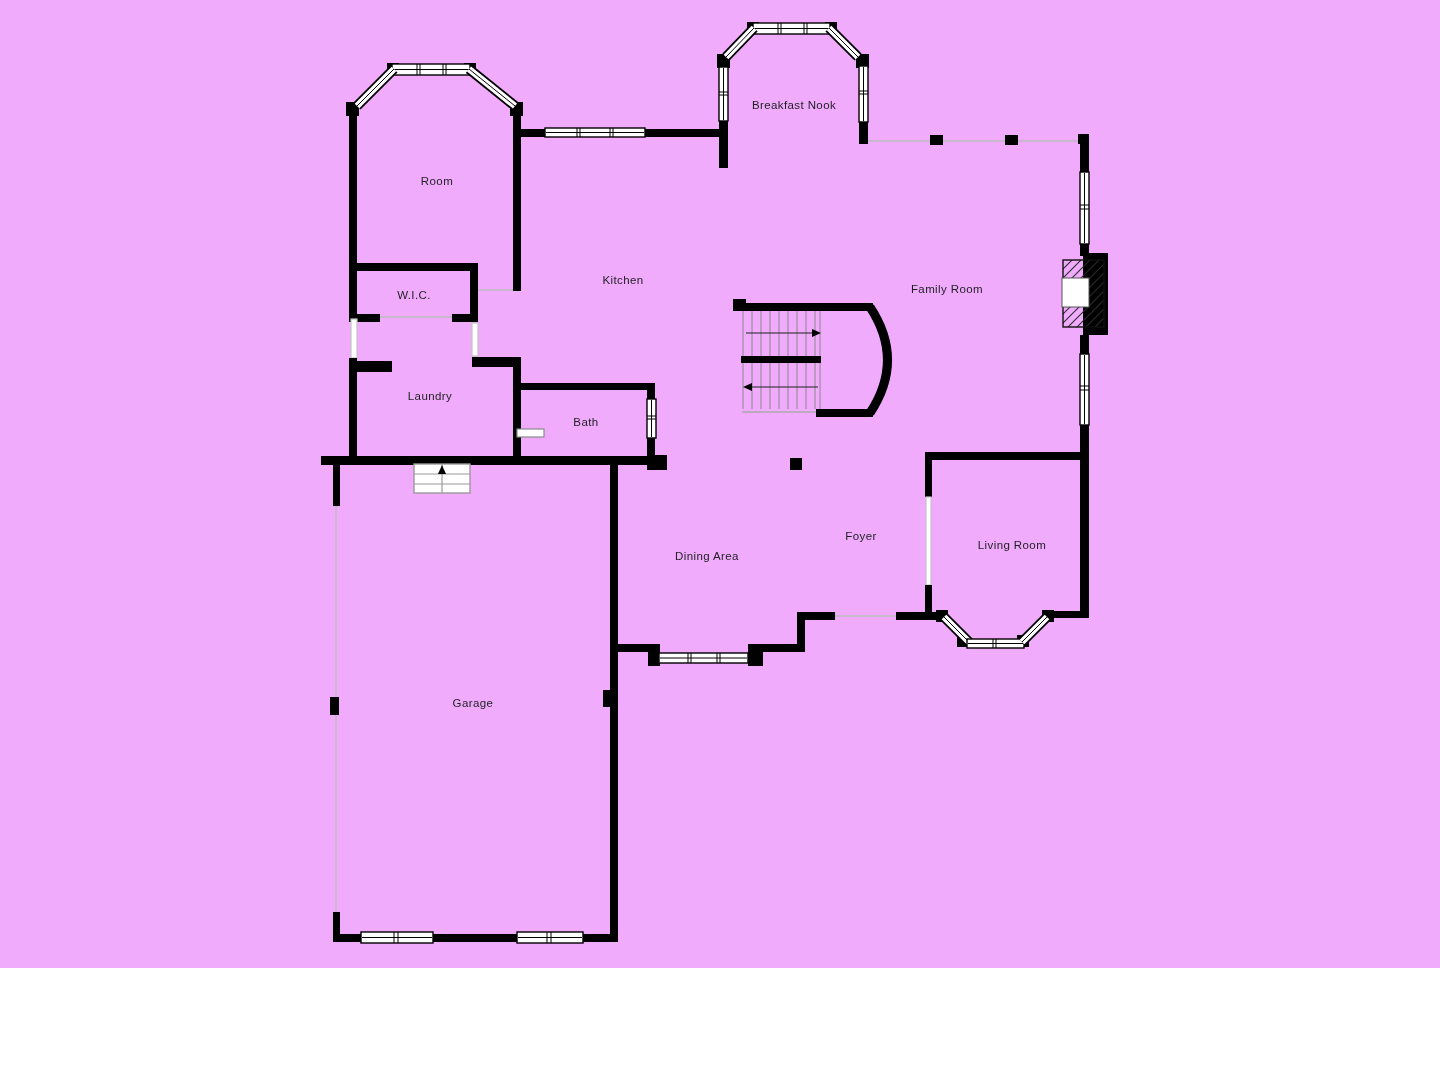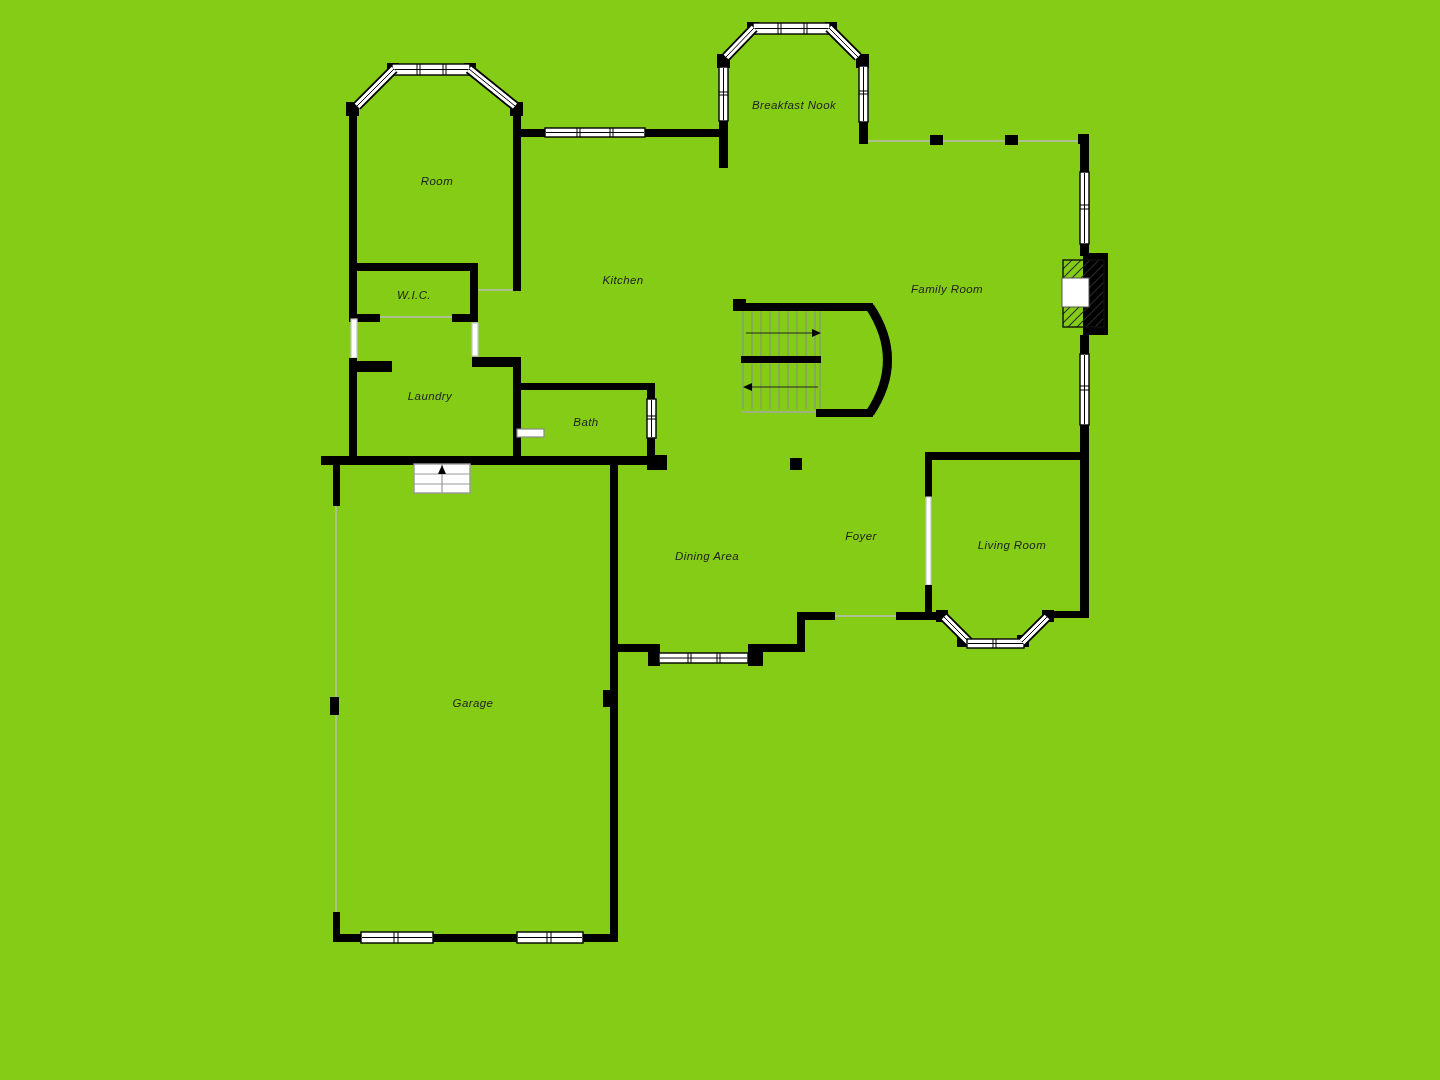--- a/index.html
+++ b/index.html
@@ -1,17 +1,17 @@
 <!DOCTYPE html>
 <html><head>
 <meta charset="utf-8">
 <style>
   html,body{margin:0;padding:0;background:#ffffff;}
-  #stage{position:relative;width:1440px;height:1080px;background:#84cc16;overflow:hidden;
-         font-family:"Liberation Sans","DejaVu Sans",sans-serif;font-style:italic;}
+  #stage{position:relative;width:1440px;height:968px;background:#f0abfc;overflow:hidden;
+         font-family:"Liberation Sans","DejaVu Sans",sans-serif;}
   svg{position:absolute;left:0;top:0;}
   .wall{fill:#000000;stroke:none;}
   .win-frame{fill:#ffffff;stroke:#000000;stroke-width:1.4;}
   .win-line{stroke:#000000;stroke-width:1;}
   .ang-out{stroke:#000000;stroke-width:10;fill:none;}
   .ang-in{stroke:#ffffff;stroke-width:6.5;fill:none;}
   .ang-mid{stroke:#000000;stroke-width:1;fill:none;}
   .open-line{stroke:#bcbcbc;stroke-width:1.4;fill:none;}
   .open-box{fill:#ffffff;stroke:#c4c4c4;stroke-width:1.2;}
   .riser{stroke:#8a8a8a;stroke-width:1;}

